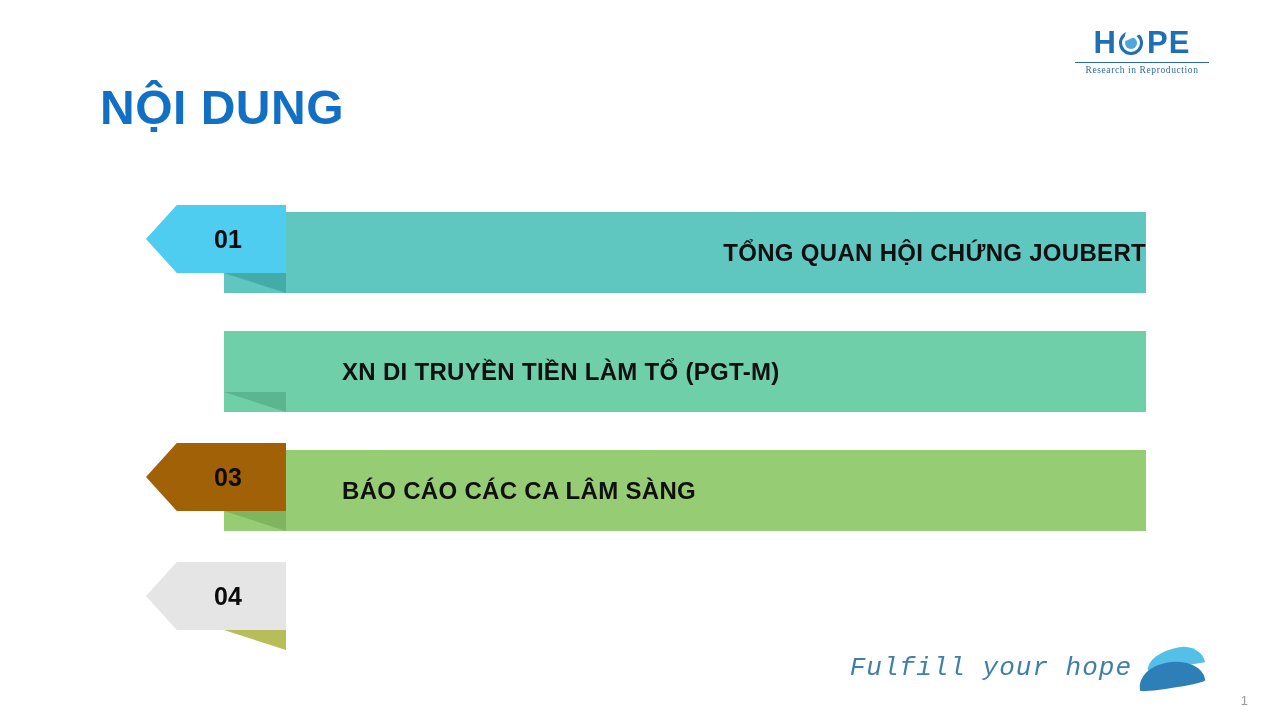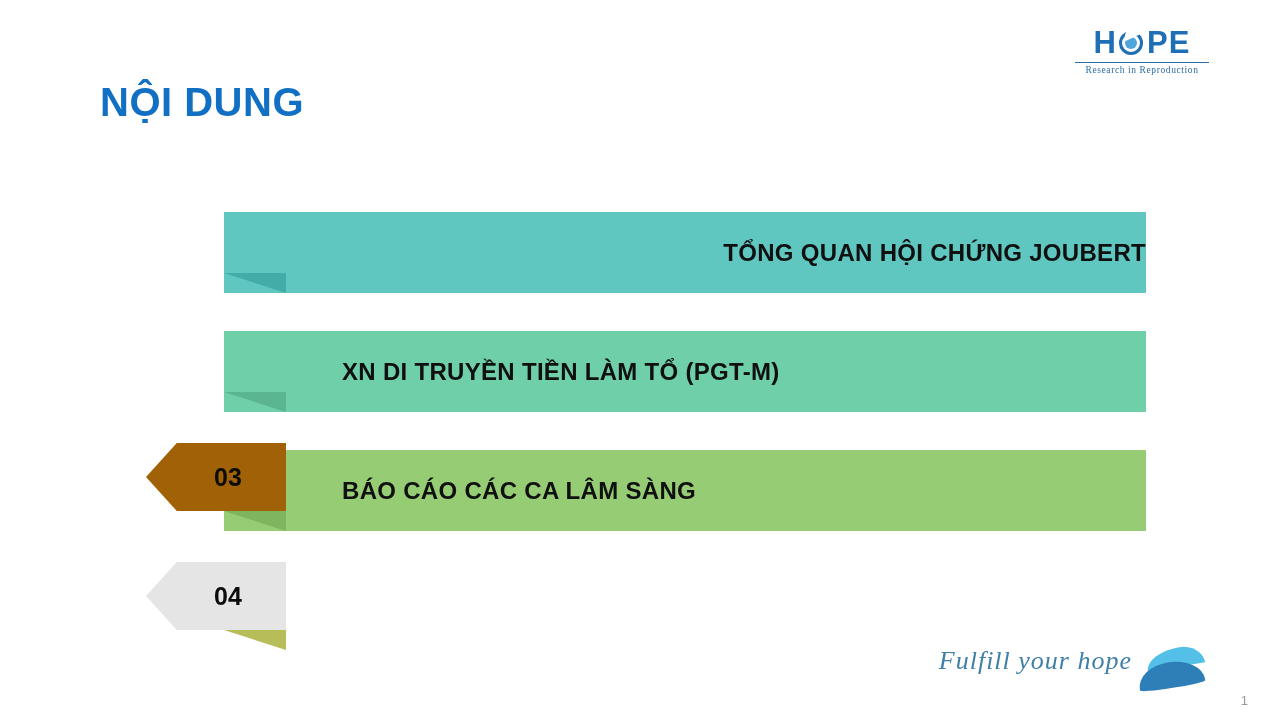--- a/index.html
+++ b/index.html
@@ -78,21 +78,21 @@
     height: 1px;
     background: #2d6ca2;
     margin: 2px auto 2px auto;
   }
 
   
   .page-title {
     position: absolute;
     left: 100px;
     top: 80px;
-    font-size: 40px;
+    font-size: 48px;
     font-weight: bold;
     color: #1170c4;
     letter-spacing: 0.5px;
     white-space: nowrap;
     text-align: center;
   }
 
   
   .rows {
     position: absolute;
@@ -150,22 +150,22 @@
     height: 20px;
     z-index: 2;
     clip-path: polygon(0% 0%, 100% 0%, 100% 100%);
     opacity: 0.85;
   }
 
   
   .fulfill {
     position: absolute;
     right: 148px;
-    bottom: 44px;
-    font-family: Liberation Serif, serif;
+    bottom: 37px;
+    font-family: Liberation Mono, monospace;
     font-style: italic;
     font-size: 26px;
     color: #3f7fa8;
     letter-spacing: 1px;
     white-space: nowrap;
   }
   .leaf-mark {
     position: absolute;
     right: 72px;
     bottom: 30px;
@@ -216,20 +216,23 @@
 
 <div class="page-title" style="color: rgb(17, 112, 196);">NỘI DUNG</div>
 
 <div class="rows">
 
   <div class="row">
     <div class="tag-shadow" style="background: rgb(62, 167, 163);"></div>
     <div class="row-bar" style="background: rgb(95, 198, 192); justify-content: flex-end;">
       <div class="row-label">TỔNG QUAN HỘI CHỨNG JOUBERT</div>
     </div>
+    <div class="tag" style="background: rgb(78, 205, 240);">
+      <span class="tag-num">01</span>
+    </div>
   </div>
 
   <div class="row">
     <div class="tag-shadow" style="background: rgb(88, 176, 140);"></div>
     <div class="row-bar" style="background: rgb(111, 207, 168);">
       <div class="row-label">XN DI TRUYỀN TIỀN LÀM TỔ (PGT-M)</div>
     </div>
   </div>
 
   <div class="row">

